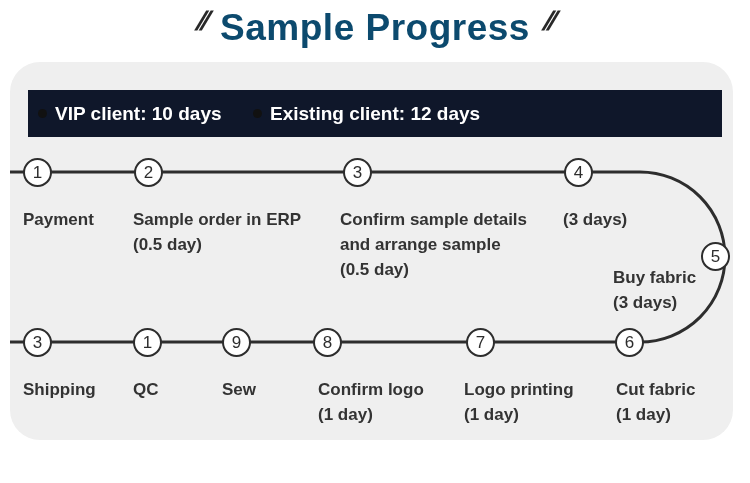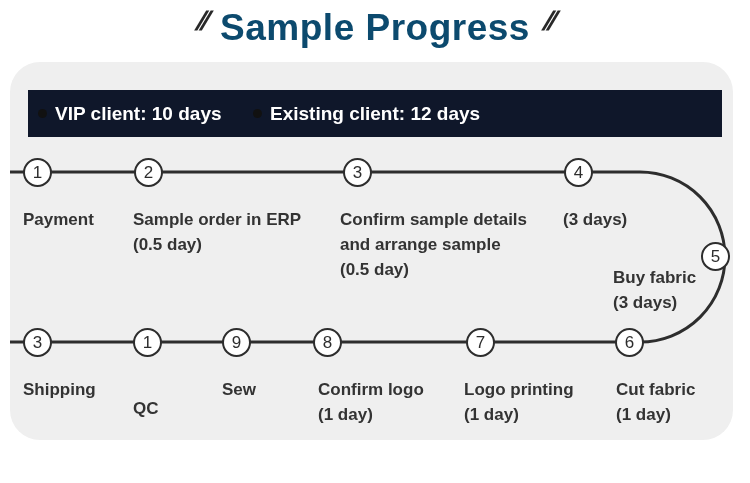--- a/index.html
+++ b/index.html
@@ -143,20 +143,20 @@
   <div>(1 day)</div>
 </div>
 <div class="step-label" style="left:318px;top:357px;width:130px">
   <div>Confirm logo</div>
   <div>(1 day)</div>
 </div>
 <div class="step-label" style="left:222px;top:357px;width:70px">
   <div>Sew</div>
   <div></div>
 </div>
-<div class="step-label" style="left:133px;top:376px;width:60px">
+<div class="step-label" style="left:133px;top:357px;width:60px">
   <div>QC</div>
   <div></div>
 </div>
 <div class="step-label" style="left:23px;top:357px;width:100px">
   <div>Shipping</div>
   <div></div>
 </div>
 
 </body></html>

